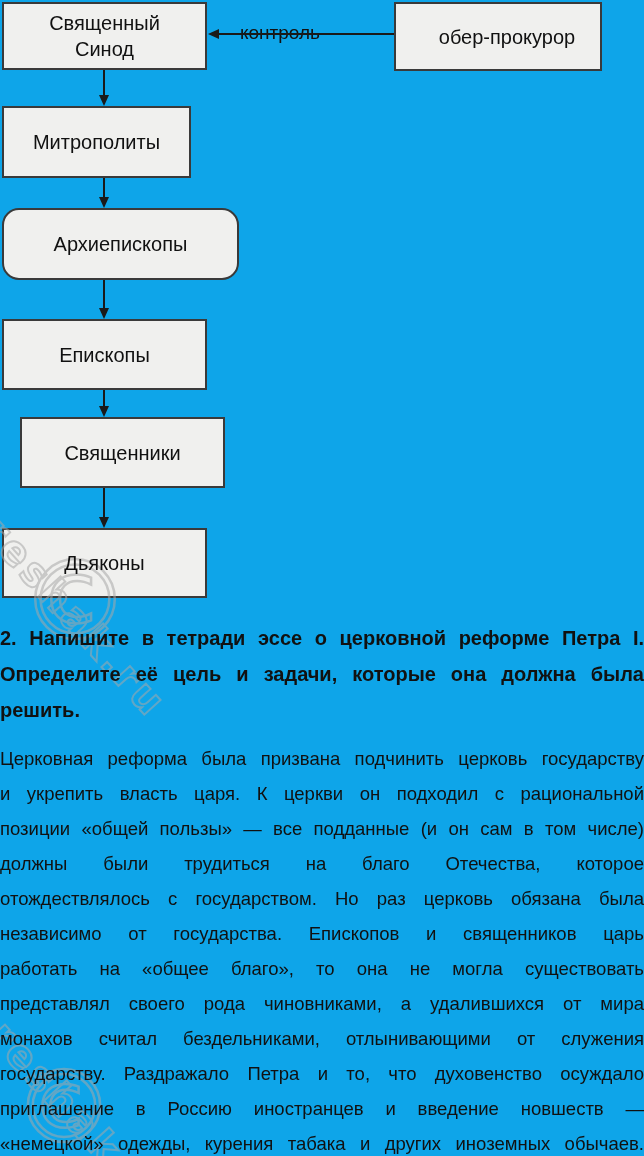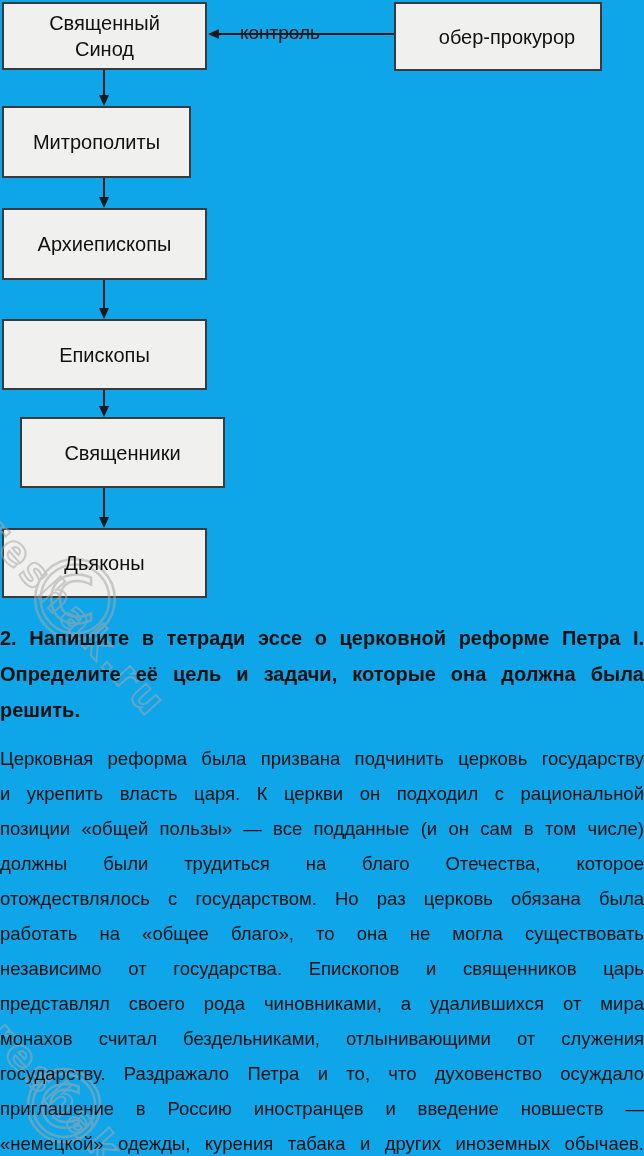--- a/index.html
+++ b/index.html
@@ -30,21 +30,21 @@
     position: relative;
     z-index: 3;
     font-size: 20px;
     line-height: 1.3;
     color: #111;
     white-space: pre-line;
   }
   .b-synod { left: 2px;   top: 2px;   width: 205px; height: 68px; }
   .b-ober  { left: 394px; top: 2px;   width: 208px; height: 69px; padding-left: 18px; }
   .b-mitr  { left: 2px;   top: 106px; width: 189px; height: 72px; }
-  .b-arhi  { left: 2px;   top: 208px; width: 205px; height: 72px; }
+  .b-arhi  { left: 2px;   top: 208px; width: 237px; height: 72px; border-radius: 17px; }
   .b-epis  { left: 2px;   top: 319px; width: 205px; height: 71px; }
   .b-svia  { left: 20px;   top: 417px; width: 205px; height: 71px; }
   .b-diak  { left: 2px;   top: 528px; width: 205px; height: 70px; }
 
   .vline {
     position: absolute;
     left: 103px;
     width: 2px;
     background: #1a1a1a;
   }
@@ -205,22 +205,22 @@
     <div class="jline">Определите её цель и задачи, которые она должна была</div>
     <div class="jline jlast">решить.</div>
   </div>
 
   <div class="section essay">
     <div class="jline">Церковная реформа была призвана подчинить церковь государству</div>
     <div class="jline">и укрепить власть царя. К церкви он подходил с рациональной</div>
     <div class="jline">позиции «общей пользы» — все подданные (и он сам в том числе)</div>
     <div class="jline">должны были трудиться на благо Отечества, которое</div>
     <div class="jline">отождествлялось с государством. Но раз церковь обязана была</div>
+    <div class="jline">независимо от государства. Епископов и священников царь</div>
     <div class="jline">работать на «общее благо», то она не могла существовать</div>
-    <div class="jline">независимо от государства. Епископов и священников царь</div>
     <div class="jline">представлял своего рода чиновниками, а удалившихся от мира</div>
     <div class="jline">монахов считал бездельниками, отлынивающими от служения</div>
     <div class="jline">государству. Раздражало Петра и то, что духовенство осуждало</div>
     <div class="jline">приглашение в Россию иностранцев и введение новшеств —</div>
     <div class="jline">«немецкой» одежды, курения табака и других иноземных обычаев.</div>
   </div>
 
 </div>
 
 </body></html>

